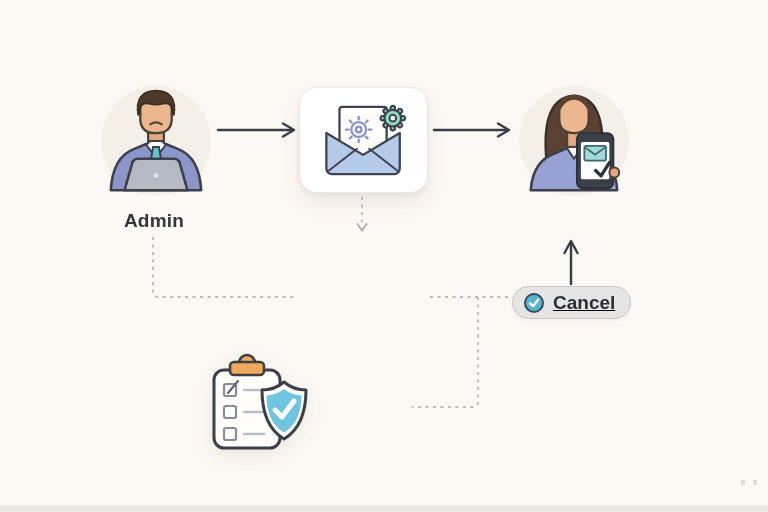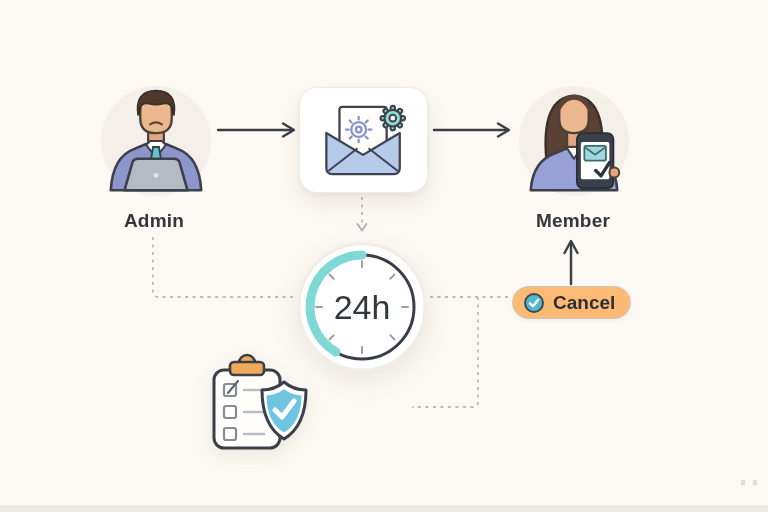--- a/index.html
+++ b/index.html
@@ -21,22 +21,22 @@
     box-shadow:0 10px 20px rgba(80,65,45,.09), 0 2px 4px rgba(80,65,45,.05);
     display:flex;align-items:center;justify-content:center;
   }
   .timer-wrap{left:296px;top:241px;width:132px;height:132px;}
   .timer-wrap svg{filter:drop-shadow(0 8px 12px rgba(80,65,45,.10));}
   .clipboard-wrap{left:198px;top:348px;width:118px;height:110px;}
   .clipboard-wrap svg{filter:drop-shadow(0 6px 9px rgba(80,65,45,.09));}
   .cancel-pill{
     left:512px;top:286px;height:33px;box-sizing:border-box;
     display:inline-flex;align-items:center;gap:8px;padding:0 15px 0 10px;
-    background:#fdba74;border:1.5px solid #CBC7C0;border-radius:17px;
-    box-shadow:0 2px 4px rgba(80,65,45,.05);cursor:pointer;
+    background:#e5e5e5;border:1.5px solid #CBC7C0;border-radius:17px;
+    box-shadow:0 2px 4px rgba(80,65,45,.05);cursor:pointer;text-decoration:underline;
   }
   .cancel-pill span{font-size:19px;font-weight:600;color:#2B2F35;}
   .connector-layer{left:0;top:0;pointer-events:none;}
   .bottom-strip{left:0;bottom:0;width:768px;height:7px;background:#EDEAE5;}
   .noise{width:4px;height:5px;background:#C6C2BC;opacity:.55;}
   svg text{font-family:"Liberation Sans", sans-serif;}
 </style>
 </head>
 <body>
 
@@ -118,40 +118,21 @@
       <rect x="0" y="0" width="37" height="56" rx="6" fill="#3A3F49" stroke="#2C3039" stroke-width="2"></rect>
       <rect x="4" y="9" width="29" height="38" rx="2" fill="#FFFFFF"></rect>
       <g>
         <rect x="7.5" y="13" width="22" height="15" rx="2" fill="#9FD9DC" stroke="#3E6A6E" stroke-width="1.8"></rect>
         <path d="M7.5 14 L18.5 22 L29.5 14" fill="none" stroke="#3E6A6E" stroke-width="1.8"></path>
       </g>
       <path d="M19 38 L24.5 43.5 L33 30" fill="none" stroke="#2E333B" stroke-width="3.4" stroke-linecap="round" stroke-linejoin="round"></path>
       <circle cx="38" cy="40" r="5" fill="#E3A87F" stroke="#4A4038" stroke-width="2"></circle>
     </g>
   </svg>
-  <div class="abs node-label" style="left:573px;top:210px;">Member</div>
 
-  <div class="abs timer-wrap">
-    <svg width="132" height="132" viewBox="0 0 132 132">
-      <circle cx="66" cy="66" r="63" fill="#FFFFFF" stroke="#F1EDE7" stroke-width="3"></circle>
-      <circle cx="66" cy="66" r="52" fill="#FFFFFF" stroke="#383D48" stroke-width="3"></circle>
-      <g stroke="#9CA1A9" stroke-width="2" stroke-linecap="round">
-        <line x1="66" y1="20" x2="66" y2="26" transform="rotate(0 66 66)"></line>
-        <line x1="66" y1="20" x2="66" y2="26" transform="rotate(45 66 66)"></line>
-        <line x1="66" y1="20" x2="66" y2="26" transform="rotate(90 66 66)"></line>
-        <line x1="66" y1="20" x2="66" y2="26" transform="rotate(135 66 66)"></line>
-        <line x1="66" y1="20" x2="66" y2="26" transform="rotate(180 66 66)"></line>
-        <line x1="66" y1="20" x2="66" y2="26" transform="rotate(225 66 66)"></line>
-        <line x1="66" y1="20" x2="66" y2="26" transform="rotate(270 66 66)"></line>
-        <line x1="66" y1="20" x2="66" y2="26" transform="rotate(315 66 66)"></line>
-      </g>
-      <path d="M66 14 A52 52 0 0 0 40 111" fill="none" stroke="#7ED8D6" stroke-width="9" stroke-linecap="round"></path>
-      <text x="66" y="78" text-anchor="middle" font-size="34" font-weight="500" fill="#33373E">24h</text>
-    </svg>
-  </div>
 
   <div class="abs clipboard-wrap">
     <svg width="118" height="110" viewBox="0 0 118 110">
       <rect x="16" y="22" width="66" height="78" rx="10" fill="#FFFEFB" stroke="#3B3F48" stroke-width="3"></rect>
       <path d="M41 15 a8 8 0 0 1 16 0 Z" fill="#F0AA5C" stroke="#3B3F48" stroke-width="2.6"></path>
       <rect x="32" y="14" width="34" height="13" rx="4" fill="#F0AA5C" stroke="#3B3F48" stroke-width="2.6"></rect>
       <g>
         <rect x="26" y="36" width="12" height="12" rx="2" fill="#FFFFFF" stroke="#878C95" stroke-width="2.2"></rect>
         <line x1="30" y1="45" x2="40" y2="33" stroke="#60656E" stroke-width="2.2" stroke-linecap="round"></line>
         <line x1="46" y1="42" x2="66" y2="42" stroke="#B9BEC5" stroke-width="2.6" stroke-linecap="round"></line>

